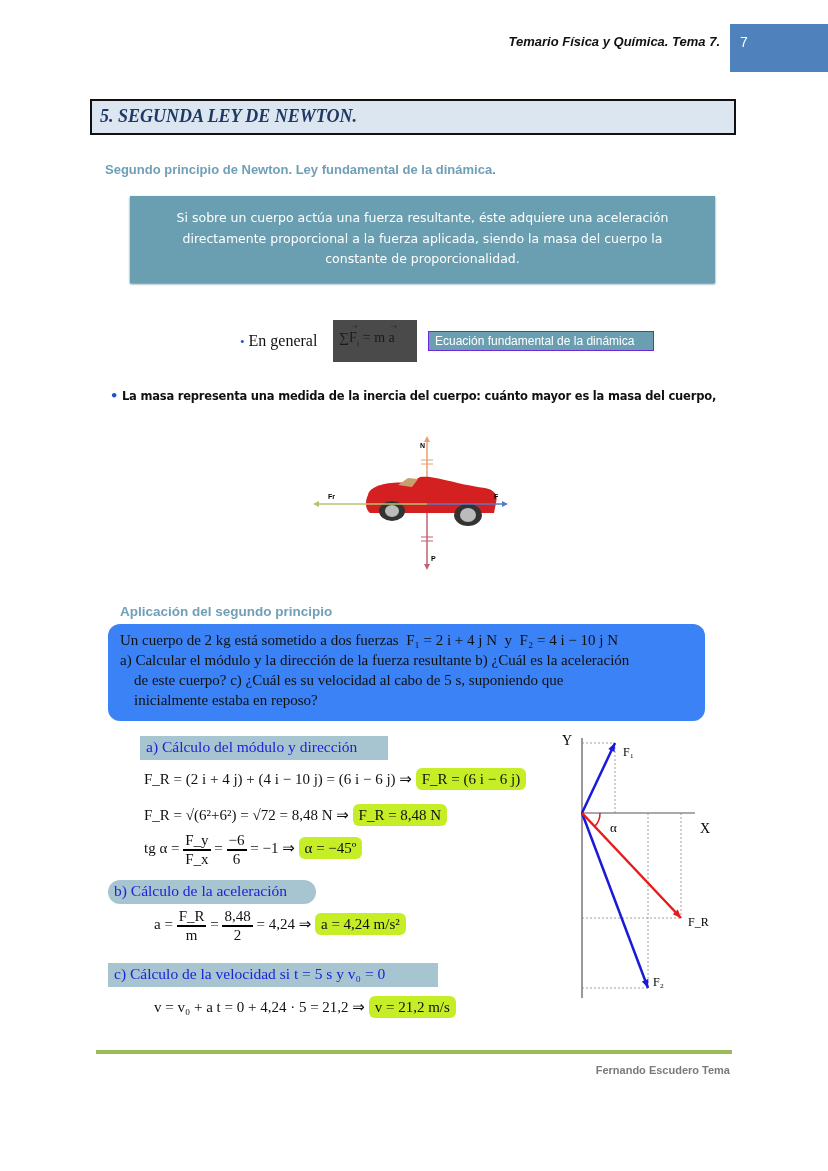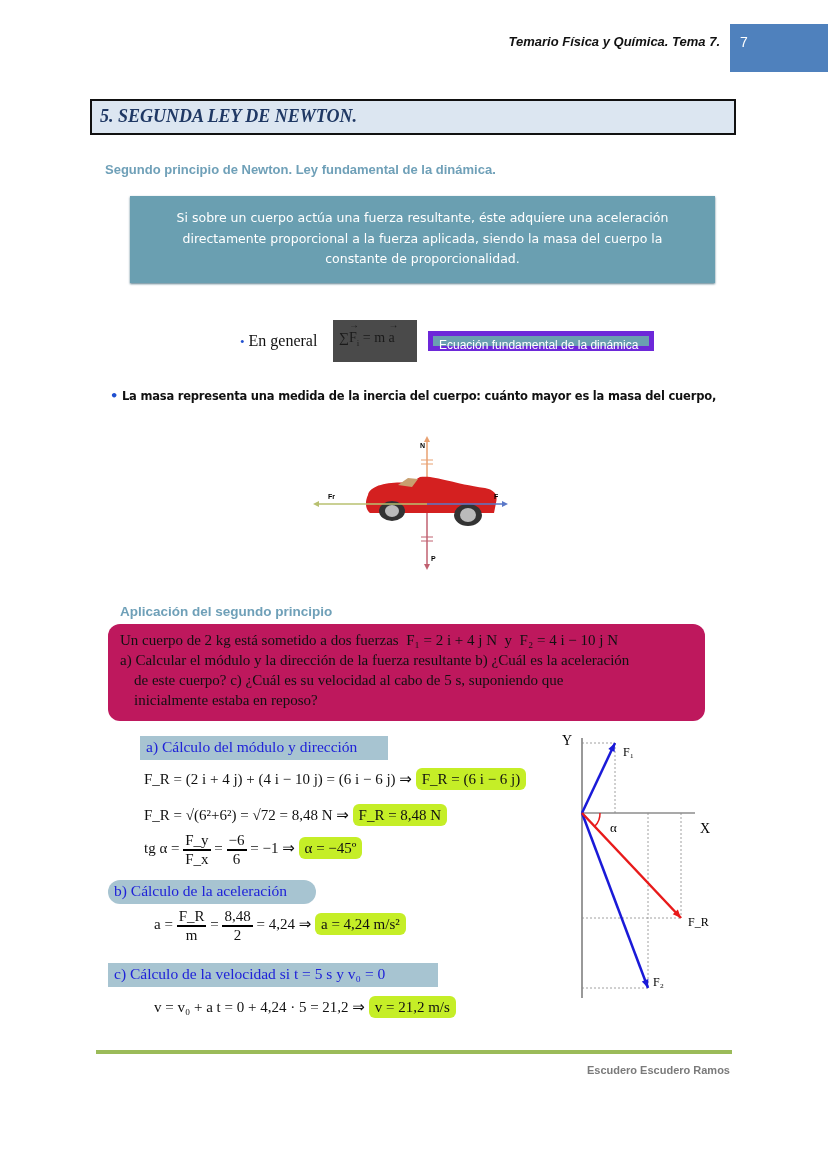--- a/index.html
+++ b/index.html
@@ -8,26 +8,26 @@
   .hdr-title { right:108px; top:34px; font-family:"Liberation Sans", sans-serif; font-weight:bold; font-style:italic; font-size:13px; color:#111; }
   .hdr-page { left:730px; top:24px; width:98px; height:48px; background:#4f81bd; color:#fff; font-family:"Liberation Sans", sans-serif; font-size:14px; box-sizing:border-box; padding:10px 0 0 10px; }
   .sec-box { left:90px; top:99px; width:646px; height:36px; background:#dce6f1; border:2px solid #111; box-sizing:border-box; }
   .sec-title { left:100px; top:106px; font-family:"Liberation Serif", serif; font-weight:bold; font-style:italic; font-size:18px; color:#1f3864; }
   .sub-title { left:105px; top:162px; font-family:"Liberation Sans", sans-serif; font-weight:bold; font-size:13px; color:#6fa0b8; }
   .principle { left:130px; top:196px; width:585px; height:87px; background:#6a9fb1; box-shadow:0 1px 2px #5a7f8f; color:#fff; font-family:"DejaVu Sans", sans-serif; font-size:12.5px; line-height:20.5px; text-align:center; box-sizing:border-box; padding:12px 20px 0 20px; }
   .bullet { color:#1f4fd0; font-size:13px; }
   .general { left:240px; top:332px; font-size:16px; }
   .formula-box { left:333px; top:320px; width:84px; height:42px; background:#4a4a4a; color:#222; font-size:14px; box-sizing:border-box; padding:10px 0 0 6px; }
   .formula-box span { color:#1a1a1a; }
-  .eq-label { left:428px; top:331px; width:226px; height:20px; background:#6a9fb1; border:5px solid #6d28d9; color:#fff; font-family:"Liberation Sans", sans-serif; font-size:12px; box-sizing:border-box; padding:2px 0 0 6px; }
+  .eq-label { left:428px; top:331px; width:226px; height:20px; background:#6a9fb1; border:1px solid #6d28d9; color:#fff; font-family:"Liberation Sans", sans-serif; font-size:12px; box-sizing:border-box; padding:2px 0 0 6px; }
   .mass-text { left:110px; top:387px; width:620px; font-family:"DejaVu Sans", sans-serif; font-weight:bold; font-size:11.5px; line-height:17px; letter-spacing:-0.2px; }
   .mass-text .indent { padding-left:30px; display:block; }
   .car-fig { left:310px; top:433px; width:220px; height:140px; }
   .app-title { left:120px; top:604px; font-family:"Liberation Sans", sans-serif; font-weight:bold; font-size:13.5px; color:#6fa0b8; }
-  .problem { left:108px; top:624px; width:597px; height:97px; background:#be185d; border-radius:12px; box-sizing:border-box; padding:6px 10px 0 12px; font-size:15px; line-height:20px; }
+  .problem { left:108px; top:624px; width:597px; height:97px; background:#3b82f6; border-radius:12px; box-sizing:border-box; padding:6px 10px 0 12px; font-size:15px; line-height:20px; }
   .problem .l2 { padding-left:14px; display:block; }
   .label-a { left:108px; top:736px; width:248px; height:24px;margin-left:32px; }
   .label-b { left:108px; top:880px; width:208px; height:24px;border-radius:12px; }
   .label-c { left:108px; top:963px; width:330px; height:24px; }
   .lbl { background:#a7c4d1; color:#1f22d8; font-size:15.5px; box-sizing:border-box; padding:2px 0 0 6px; }
   .math { font-size:15px; white-space:nowrap;margin-left:12px; }
   .hl { background:#c5ee27; border-radius:6px; padding:3px 6px; }
   .vec { position:relative; display:inline-block; }
   .vec::before { content:"→"; position:absolute; top:-11px; left:0; font-size:10px; }
   .footer-line { left:96px; top:1050px; width:636px; height:4px; background:#9bbb59; }
@@ -165,13 +165,13 @@
       <polygon points="121,190 112.76323280345667,186.3729259519624 117.86329269134099,181.5642980576715" fill="#e81a1a"></polygon>
     </g>
   <path d="M40,85 A18,18 0 0 1 35,98" fill="none" stroke="#e81a1a" stroke-width="1.5"></path>
   <text x="50" y="104" font-size="13">α</text>
   <text x="63" y="28" font-size="12">F₁</text>
   <text x="128" y="198" font-size="12">F_R</text>
   <text x="93" y="258" font-size="12">F₂</text>
 </svg>
 
 <div class="abs footer-line"></div>
-<div class="abs footer-author">Escudero Escudero Ramos</div>
+<div class="abs footer-author">Fernando Escudero Tema</div>
 
 </body></html>

